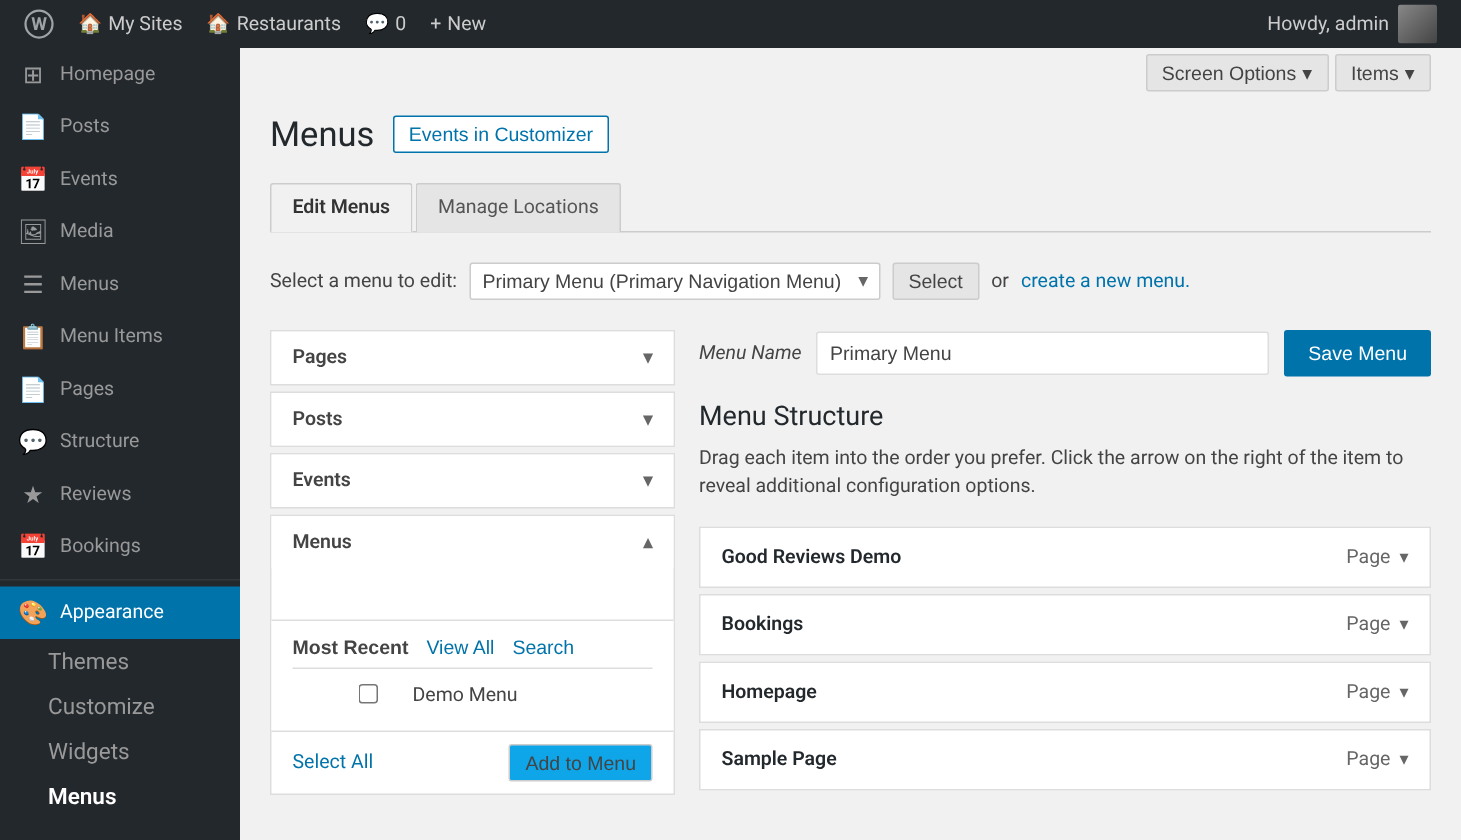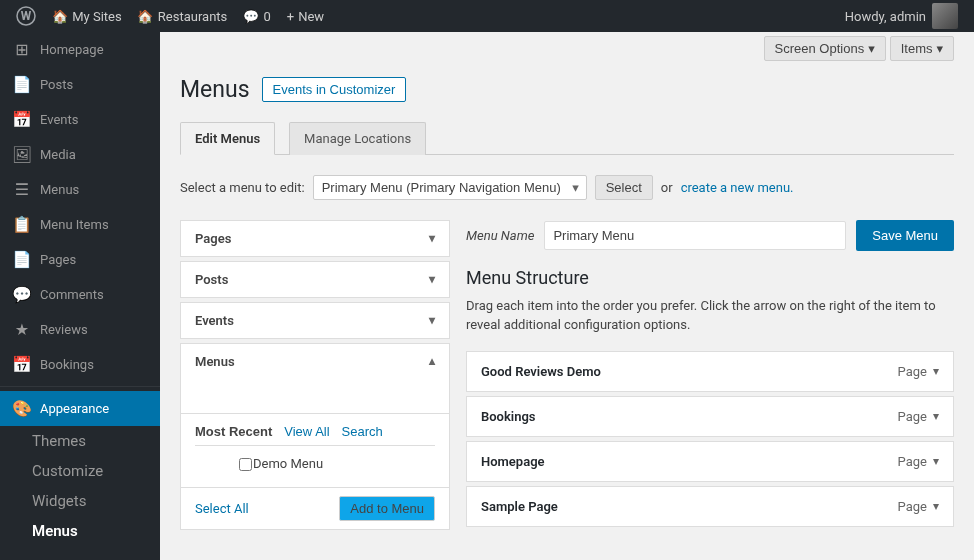--- a/index.html
+++ b/index.html
@@ -118,21 +118,21 @@
       font-size: 13px;
       cursor: pointer;
       border-radius: 2px;
     }
 
     
     .nav-tab-wrapper {
       display: flex;
       border-bottom: 1px solid #ccc;
       margin-bottom: 20px;
-      gap: 12px;
+      gap: 0;
     }
     .nav-tab {
       padding: 8px 14px;
       border: 1px solid #ccc;
       border-bottom: none;
       background: #e5e5e5;
       color: #555;
       cursor: pointer;
       font-size: 13px;
       margin-right: 2px;
@@ -238,22 +238,22 @@
       background: none;
       border: none;
       color: #0073aa;
       cursor: pointer;
       font-size: 13px;
       padding: 0;
     }
     .accordion-tab-btn.active-tab { color: #444; font-weight: 600; text-decoration: none; }
     .checkbox-row {
       display: flex;
-      align-items: flex-end;
-      gap: 1px;
+      align-items: flex-start;
+      gap: 23px;
       margin-bottom: 6px;
       padding-left: 44px;
     }
     .checkbox-row input[type="checkbox"] { cursor: pointer; }
     .checkbox-row label { font-size: 13px; color: #444; cursor: pointer; }
     .accordion-footer {
       display: flex;
       align-items: center;
       justify-content: space-between;
       padding: 8px 14px;
@@ -378,21 +378,21 @@
     <div class="menu-item">
       <span class="menu-icon">📋</span>
       <span>Menu Items</span>
     </div>
     <div class="menu-item">
       <span class="menu-icon">📄</span>
       <span>Pages</span>
     </div>
     <div class="menu-item">
       <span class="menu-icon">💬</span>
-      <span>Comments</span>
+      <span>Structure</span>
     </div>
     <div class="menu-item">
       <span class="menu-icon">★</span>
       <span>Reviews</span>
     </div>
     <div class="menu-item">
       <span class="menu-icon">📅</span>
       <span>Bookings</span>
     </div>
     <hr class="menu-separator">

